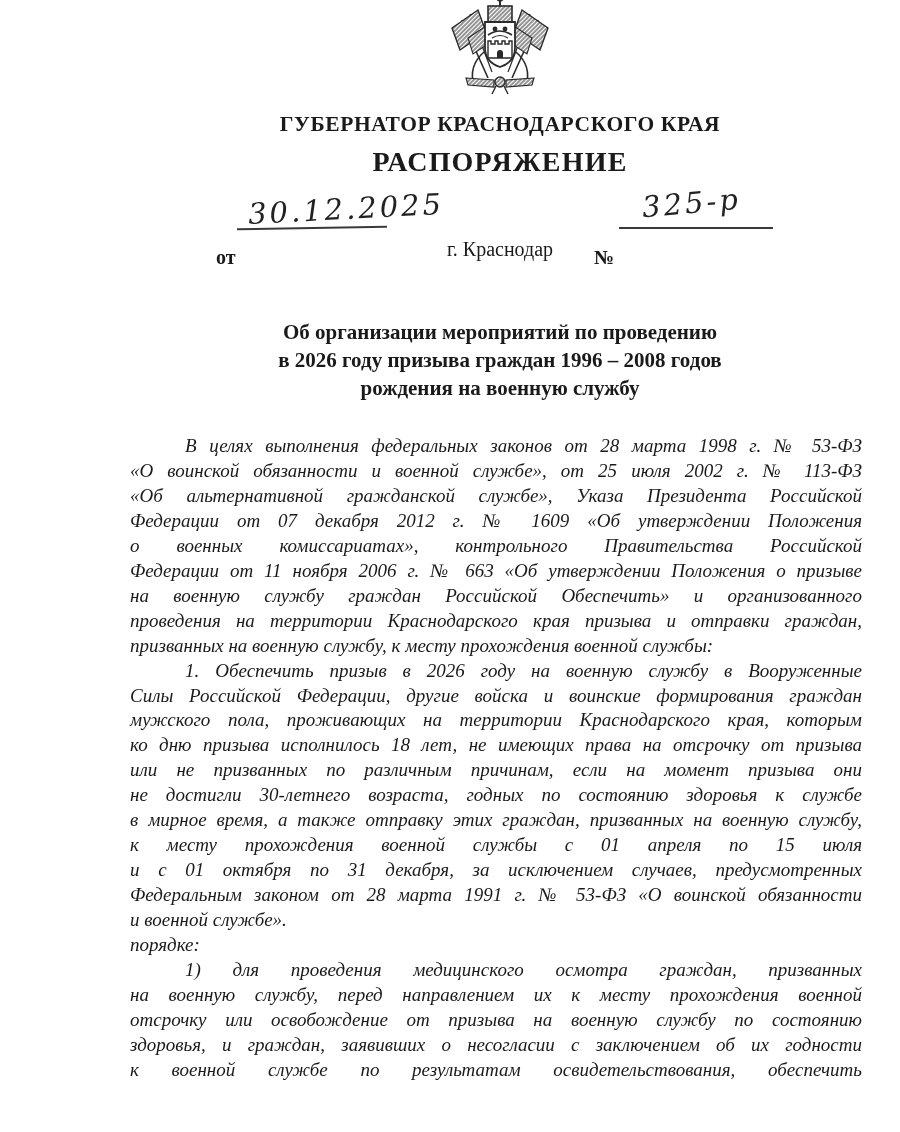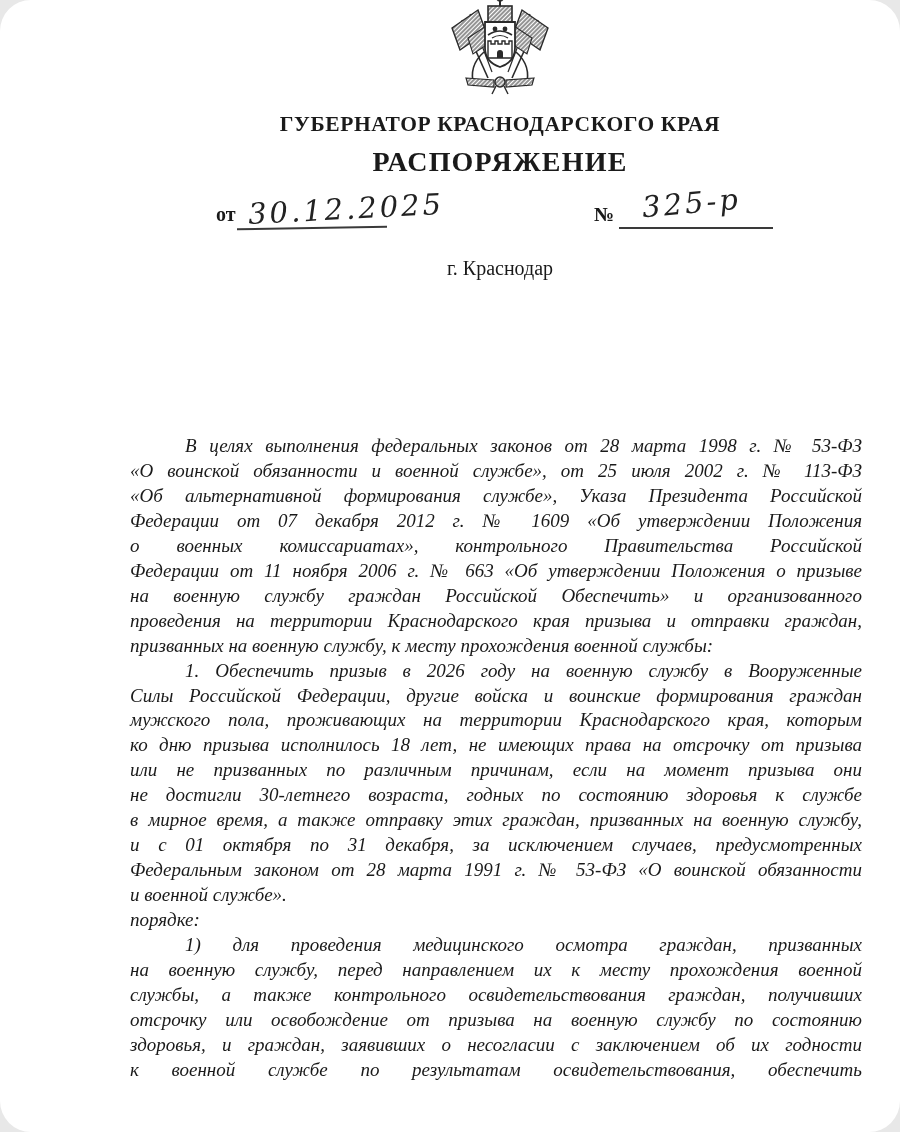--- a/index.html
+++ b/index.html
@@ -5,21 +5,20 @@
   html, body { margin: 0; padding: 0; background: #e8e8e8; }
   .page {
     position: relative;
     width: 900px;
     height: 1132px;
     margin: 0 auto;
     background: #ffffff;
     overflow: hidden;
     font-family: "Liberation Serif", serif;
     color: #1a1a1a;
-    border-radius: 31px;
   }
   .emblem {
     position: absolute;
     left: 448px;
     top: -6px;
     width: 104px;
     height: 102px;
   }
   .centered-block {
     position: absolute;
@@ -36,20 +35,21 @@
   .doctype {
     top: 146px;
     font-size: 28px;
     font-weight: bold;
     letter-spacing: 1.2px;
   }
   .date-label, .num-label {
     position: absolute;
     font-size: 20px;
     font-weight: bold;
+    margin-top: 43px;
   }
   .date-label { left: 216px; top: 203px; }
   .num-label  { left: 594px; top: 203px; }
   .handwriting {
     position: absolute;
     font-family: "DejaVu Serif", serif;
     font-style: italic;
     font-size: 29px;
     letter-spacing: 3px;
     color: #222222;
@@ -58,21 +58,21 @@
   .date-value { left: 248px; top: 192px; transform: rotate(-3deg); }
   .num-value  { left: 642px; top: 186px; transform: rotate(-5deg); }
   .rule {
     position: absolute;
     height: 0;
     border-bottom: 2px solid #3a3a3a;
   }
   .date-rule { left: 237px; top: 227px; width: 150px; transform: rotate(-1deg); }
   .num-rule  { left: 619px; top: 227px; width: 154px; }
   .city {
-    top: 257px;
+    top: 238px;
     font-size: 20px;
   }
   .doc-title {
     top: 318px;
     font-size: 21px;
     font-weight: bold;
     line-height: 28px;
   }
   .body-text {
     position: absolute;
@@ -146,43 +146,48 @@
   <span class="date-label">от</span>
   <span class="handwriting date-value">30.12.2025</span>
   <div class="rule date-rule"></div>
 
   <span class="num-label">№</span>
   <span class="handwriting num-value">325-р</span>
   <div class="rule num-rule"></div>
 
   <div class="centered-block city">г. Краснодар</div>
 
+  <div class="centered-block doc-title">
+    <div>Об организации мероприятий по проведению</div>
+    <div>в 2026 году призыва граждан 1996 – 2008 годов</div>
+    <div>рождения на военную службу</div>
+  </div>
 
   <div class="body-text">
       <div class="line first">В целях выполнения федеральных законов от 28 марта 1998 г. № 53-ФЗ</div>
       <div class="line">«О воинской обязанности и военной службе», от 25 июля 2002 г. № 113-ФЗ</div>
-      <div class="line">«Об альтернативной формирования службе», Указа Президента Российской</div>
+      <div class="line">«Об альтернативной гражданской службе», Указа Президента Российской</div>
       <div class="line">Федерации от 07 декабря 2012 г. № 1609 «Об утверждении Положения</div>
       <div class="line">о военных комиссариатах», контрольного Правительства Российской</div>
       <div class="line">Федерации от 11 ноября 2006 г. № 663 «Об утверждении Положения о призыве</div>
       <div class="line">на военную службу граждан Российской Обеспечить» и организованного</div>
       <div class="line">проведения на территории Краснодарского края призыва и отправки граждан,</div>
       <div class="line last">призванных на военную службу, к месту прохождения военной службы:</div>
       <div class="line first">1. Обеспечить призыв в 2026 году на военную службу в Вооруженные</div>
       <div class="line">Силы Российской Федерации, другие войска и воинские формирования граждан</div>
       <div class="line">мужского пола, проживающих на территории Краснодарского края, которым</div>
       <div class="line">ко дню призыва исполнилось 18 лет, не имеющих права на отсрочку от призыва</div>
       <div class="line">или не призванных по различным причинам, если на момент призыва они</div>
       <div class="line">не достигли 30-летнего возраста, годных по состоянию здоровья к службе</div>
       <div class="line">в мирное время, а также отправку этих граждан, призванных на военную службу,</div>
+      <div class="line">к месту прохождения военной службы с 01 апреля по 15 июля</div>
       <div class="line">и с 01 октября по 31 декабря, за исключением случаев, предусмотренных</div>
       <div class="line">Федеральным законом от 28 марта 1991 г. № 53-ФЗ «О воинской обязанности</div>
       <div class="line last">и военной службе».</div>
       <div class="line last">порядке:</div>
       <div class="line first">1) для проведения медицинского осмотра граждан, призванных</div>
       <div class="line">на военную службу, перед направлением их к месту прохождения военной</div>
-      <div class="line">службы, а также контрольного освидетельствования граждан, получивших</div>
       <div class="line">отсрочку или освобождение от призыва на военную службу по состоянию</div>
       <div class="line">здоровья, и граждан, заявивших о несогласии с заключением об их годности</div>
       <div class="line">к военной службе по результатам освидетельствования, обеспечить</div>
     </div>
 
 </div>
 
 </body></html>

